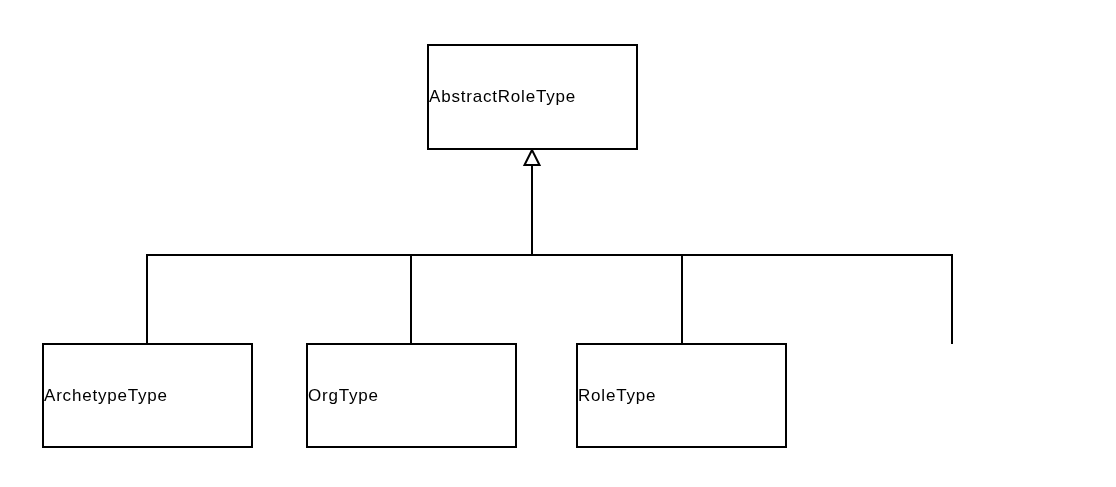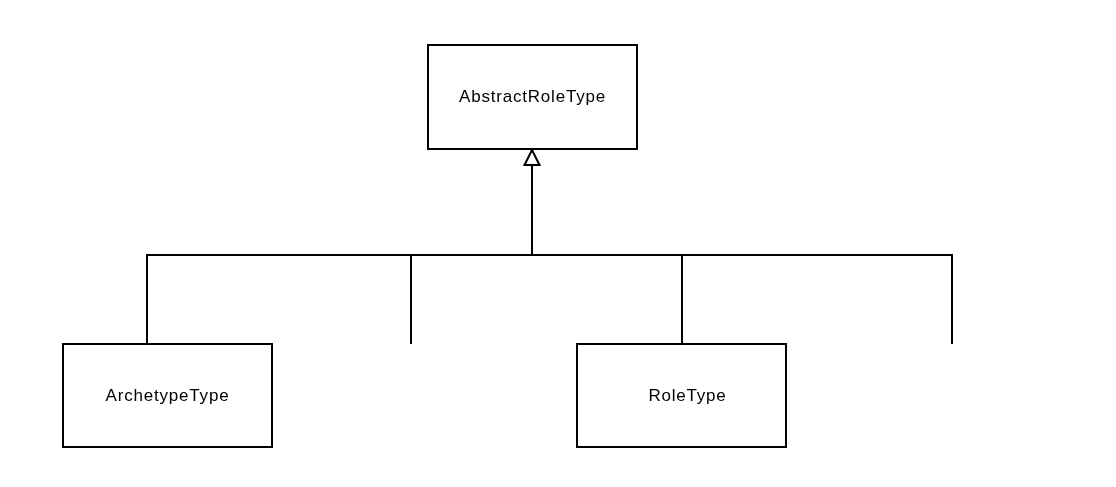--- a/index.html
+++ b/index.html
@@ -23,33 +23,32 @@
     height: 487px;
   }
   .class-node {
     position: absolute;
     box-sizing: border-box;
     width: 211px;
     border: 2px solid #000000;
     background: #ffffff;
     display: flex;
     align-items: center;
-    justify-content: center;
     text-align: center;
   }
   .class-node .label {
     font-size: 17px;
     letter-spacing: 0.8px;
     color: #000000;
     white-space: nowrap;
   }
   .node-parent   { left: 427px; top: 44px;  height: 106px; }
-  .node-child-0  { left: 42px;  top: 343px; height: 105px; margin-left: 20px; }
+  .node-child-0  { left: 42px;  top: 343px; height: 105px; }
   .node-child-1  { left: 306px; top: 343px; height: 105px; }
-  .node-child-2  { left: 576px; top: 343px; height: 105px; padding-left: 12px; }
+  .node-child-2  { left: 576px; top: 343px; height: 105px; }
   .node-child-3  { left: 847px; top: 343px; height: 105px; }
 </style>
 </head>
 <body>
 
 <div class="canvas">
 
   <svg class="edge-layer" width="1116" height="487" viewBox="0 0 1116 487" xmlns="http://www.w3.org/2000/svg">
 
     <line x1="147" y1="255" x2="953" y2="255" stroke="#000000" stroke-width="2"></line>
@@ -65,19 +64,22 @@
   </svg>
 
   <div class="class-node node-parent">
     <span class="label">AbstractRoleType</span>
   </div>
 
   <div class="class-node node-child-0">
     <span class="label">ArchetypeType</span>
   </div>
 
+  <div class="class-node node-child-1">
+    <span class="label">OrgType</span>
+  </div>
 
   <div class="class-node node-child-2">
     <span class="label">RoleType</span>
   </div>
 
 
 </div>
 
 </body></html>

